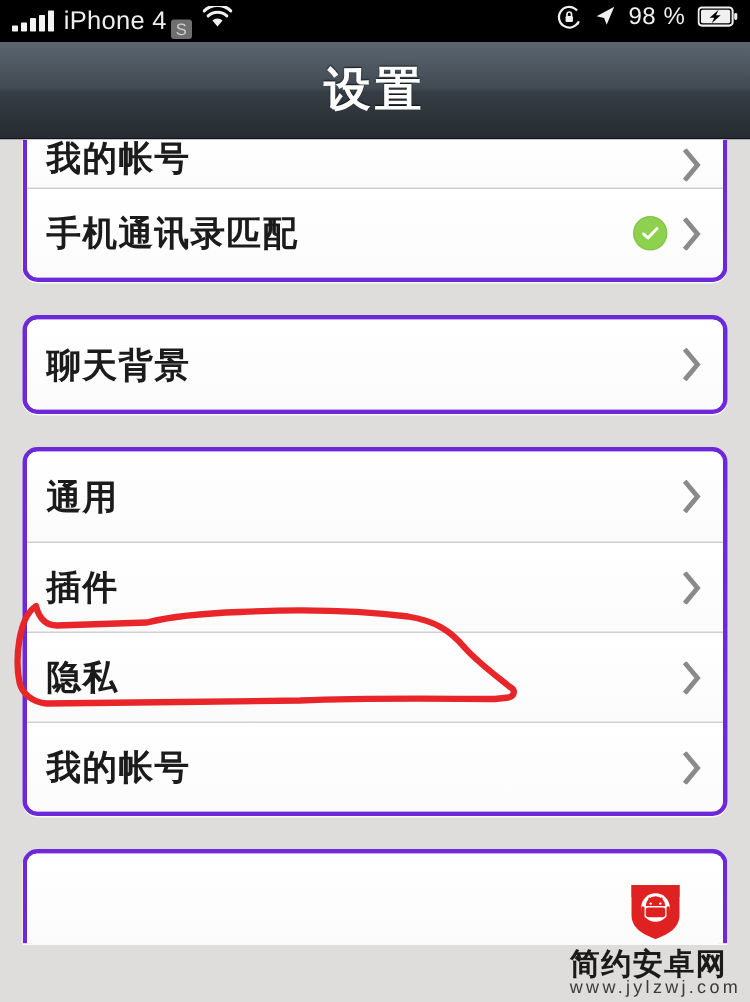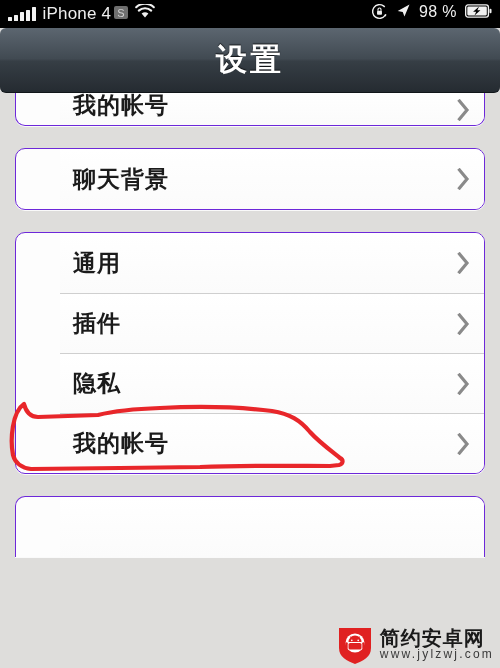--- a/index.html
+++ b/index.html
@@ -59,21 +59,21 @@
   .signal-bars i:nth-child(1){ height: 4px; }
   .signal-bars i:nth-child(2){ height: 6.5px; }
   .signal-bars i:nth-child(3){ height: 9px; }
   .signal-bars i:nth-child(4){ height: 11.5px; }
   .signal-bars i:nth-child(5){ height: 14px; }
   .carrier {
     font-size: 17px;
     color: #eee;
     letter-spacing: 0.2px;
     display: flex;
-    align-items: flex-start;
+    align-items: flex-end;
     gap: 3px;
   }
   .carrier .s-badge {
     display: inline-block;
     background: #6f6f6f;
     color: #cfcfcf;
     font-size: 11px;
     line-height: 12px;
     padding: 1px 3px 0 3px;
     border-radius: 2px;
@@ -84,21 +84,20 @@
 
   
   .nav-bar {
     height: 64px;
     background: linear-gradient(to bottom, #5c6670 0%, #414a52 48%, #363e45 52%, #252b31 100%);
     border-bottom: 1px solid #11161a;
     display: flex;
     align-items: center;
     justify-content: center;
     position: relative;
-    border-radius: 6px;
   }
   .nav-title {
     color: #ffffff;
     font-size: 31px;
     font-weight: bold;
     letter-spacing: 3px;
     text-shadow: 0 -1px 1px rgba(0,0,0,0.75);
   }
 
   
@@ -106,21 +105,21 @@
     position: relative;
     height: calc(668px - 28px - 65px);
     background: #dedddb;
     overflow: hidden;
     padding: 0 15px;
     box-sizing: border-box;
   }
 
   .card {
     background: #fdfdfd;
-    border: 1px solid #6d28d9;
+    border: 3px solid #6d28d9;
     border-radius: 10px;
     box-shadow: 0 1px 0 rgba(255,255,255,0.85);
     overflow: hidden;
     margin-bottom: 22px;
   }
   .card.clipped-top {
     border-top: none;
     border-top-left-radius: 0;
     border-top-right-radius: 0;
     margin-top: 0;
@@ -133,21 +132,20 @@
   }
 
   .row {
     position: relative;
     height: 60px;
     display: flex;
     align-items: center;
     padding: 0 14px 0 13px;
     background: linear-gradient(to bottom, #ffffff 0%, #fbfbfb 100%);
     box-sizing: border-box;
-    margin-left: 44px;
   }
   .row + .row { border-top: 1px solid #cfcfcf; }
   .row.short { height: 32px; align-items: flex-end; padding-bottom: 4px; }
 
   .row-label {
     font-size: 23px;
     color: #1b1b1b;
     font-weight: 600;
     letter-spacing: 1px;
     flex: 1;
@@ -182,20 +180,21 @@
 
   
   .watermark {
     position: absolute;
     right: 6px;
     bottom: 4px;
     display: flex;
     align-items: center;
     gap: 6px;
     z-index: 50;
+    flex-direction: column;
   }
   .wm-shield {
     width: 38px; height: 40px;
     position: relative;
   }
   .wm-text { display: flex; flex-direction: column; gap: 1px; }
   .wm-title {
     font-size: 20px;
     font-weight: bold;
     color: #1a1a1a;
@@ -268,20 +267,33 @@
   <div class="nav-bar">
     <div class="nav-title">设置</div>
   </div>
 
   <div class="content">
 
     <div class="card clipped-top">
       <div class="row short">
         <div class="row-label">我的帐号</div>
         <div class="row-accessory">
+          <svg class="chevron" viewBox="0 0 13 22">
+            <path d="M2.5 2 L10 11 L2.5 20" stroke="#8a8a8a" stroke-width="3.2" fill="none" stroke-linecap="square" stroke-linejoin="miter"></path>
+          </svg>
+        </div>
+      </div>
+      <div class="row">
+        <div class="row-label">手机通讯录匹配</div>
+        <div class="row-accessory">
+          <span class="check-badge">
+            <svg width="15" height="15" viewBox="0 0 16 16">
+              <path d="M3.2 8.4 L6.4 11.4 L12.8 4.6" stroke="#ffffff" stroke-width="2.1" fill="none" stroke-linecap="round" stroke-linejoin="round"></path>
+            </svg>
+          </span>
           <svg class="chevron" viewBox="0 0 13 22">
             <path d="M2.5 2 L10 11 L2.5 20" stroke="#8a8a8a" stroke-width="3.2" fill="none" stroke-linecap="square" stroke-linejoin="miter"></path>
           </svg>
         </div>
       </div>
     </div>
 
     <div class="card">
       <div class="row">
         <div class="row-label">聊天背景</div>

